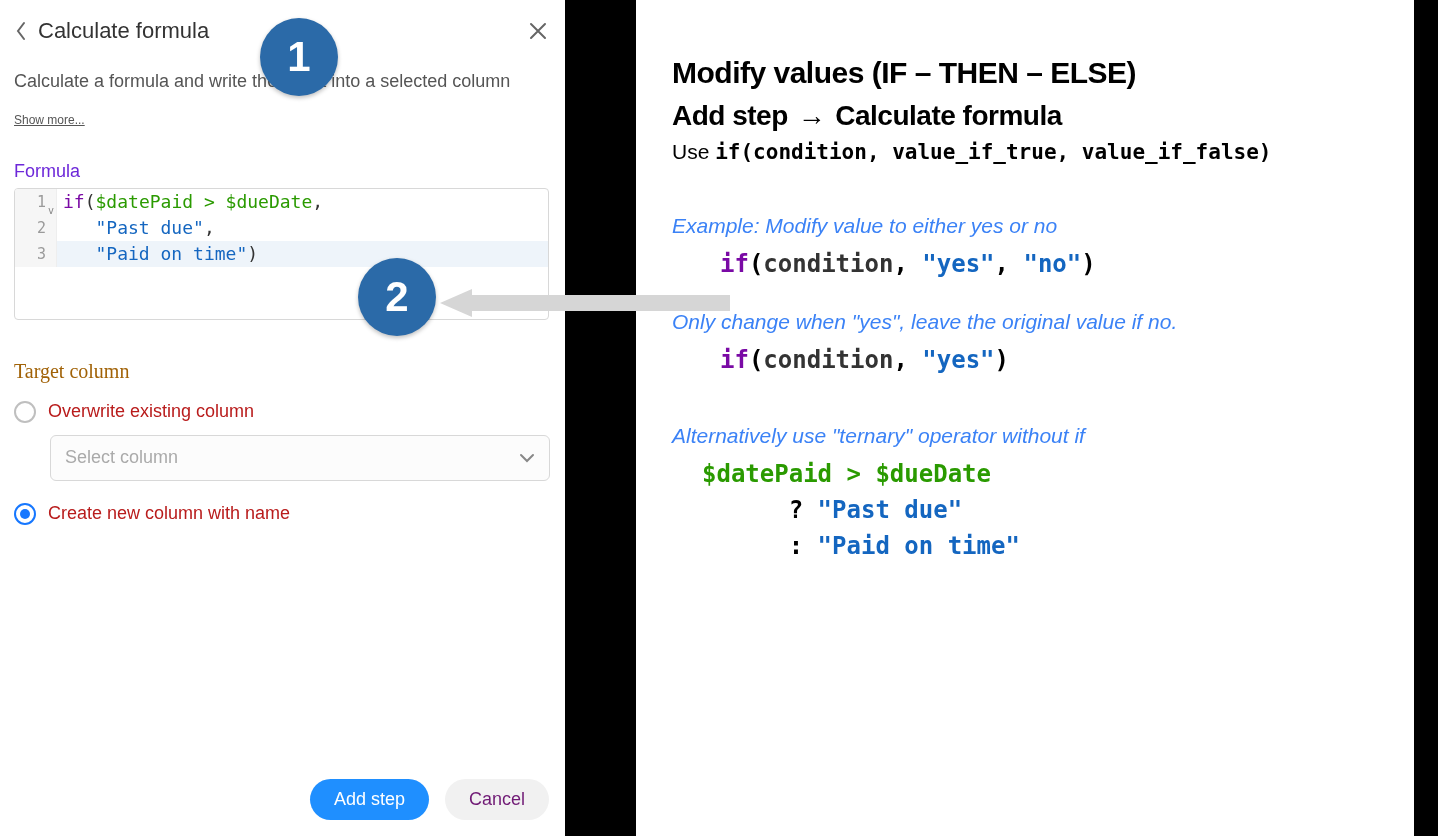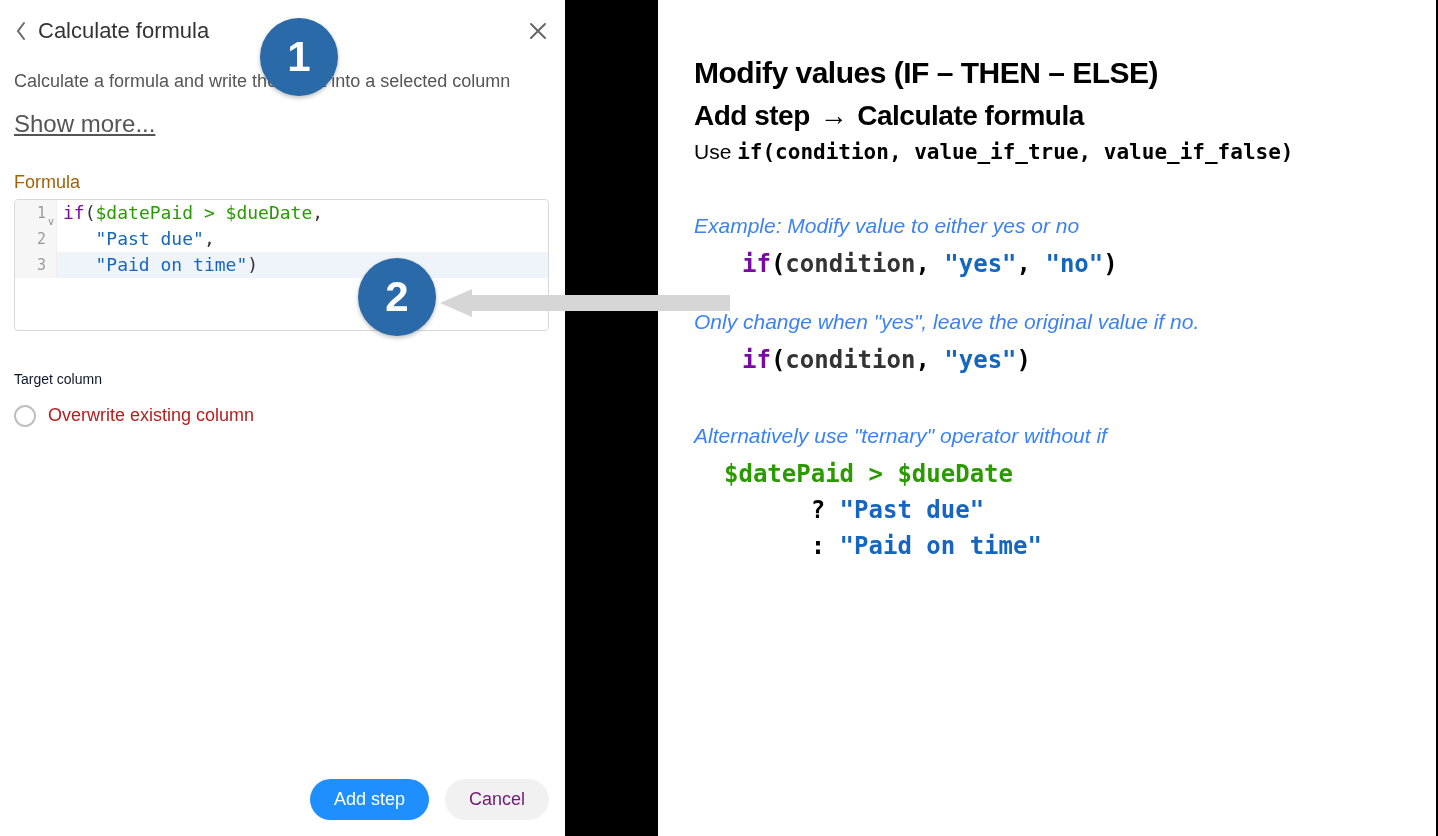--- a/index.html
+++ b/index.html
@@ -30,23 +30,23 @@
     width: 14px; height: 24px; display:flex; align-items:center; justify-content:center;
     color:#555; cursor:pointer;
   }
   .panel-title { font-size: 22px; font-weight: 500; color:#333; }
   .close-x {
     width: 22px; height: 22px; display:flex; align-items:center; justify-content:center;
     color:#555; cursor:pointer;
   }
 
   .panel-desc { font-size: 18px; color:#555; line-height: 1.55; margin-bottom: 14px; }
-  .show-more { font-size: 24px; color:#555; text-decoration: underline; cursor:pointer; display:inline-block; margin-bottom: 34px; }
-
-  .field-label { font-size: 18px; color:#a16207; margin-bottom: 6px; }
+  .show-more { font-size: 12px; color:#555; text-decoration: underline; cursor:pointer; display:inline-block; margin-bottom: 34px; }
+
+  .field-label { font-size: 18px; color:#6d28d9; margin-bottom: 6px; }
 
   .code-editor {
     border: 1px solid #d8d8d8;
     border-radius: 4px;
     width: 100%;
     height: 132px;
     font-family: "Consolas","Menlo",monospace;
     font-size: 18px;
     overflow: hidden;
     background:#fff;
@@ -67,21 +67,21 @@
     position:relative;
   }
   .gutter .fold { position:absolute; right:2px; bottom:-1px; font-size:10px; color:#888; }
   .code-text { padding-left: 6px; white-space: pre; }
   .tok-fn   { color:#7a0aa5; }
   .tok-var  { color:#2a9a00; }
   .tok-op   { color:#2a9a00; }
   .tok-str  { color:#1466c0; }
   .tok-pun  { color:#333; }
 
-  .section-label { font-size:14px; color:#0f172a; margin-bottom: 18px; }
+  .section-label { font-size:20px; color:#a16207; margin-bottom: 18px; font-family: Liberation Serif, serif; }
 
   .radio-row { display:flex; align-items:center; gap:12px; margin-bottom:12px; }
   .radio {
     width:22px; height:22px; border:2px solid #1677ff; border-radius:50%;
     display:flex; align-items:center; justify-content:center; cursor:pointer; flex-shrink:0;
   }
   .radio.unselected { border-color:#bfbfbf; }
   .radio .dot { width:10px; height:10px; border-radius:50%; background:#1677ff; }
   .radio-label { font-size:18px; color:#b91c1c; }
 
@@ -132,21 +132,21 @@
   .arrow-wrap {
     position:absolute;
     left: 440px; top: 286px;
     width: 290px; height: 34px;
     z-index:5;
   }
 
   
   .doc {
     position:absolute;
-    left: 658px; top: 0;
+    left: 636px; top: 0;
     width: 778px; height: 836px;
     background:#fff;
     padding: 56px 40px 20px 36px;
     color:#000;
   }
   .doc h1 { font-size:30px; font-weight:800; margin-bottom:10px; letter-spacing:-.5px; }
   .doc h2 { font-size:28px; font-weight:800; margin-bottom:8px; display:flex; align-items:center; gap:10px; letter-spacing:-.5px;}
   .doc .arrow-glyph { font-weight:400; }
   .doc .use-line { font-size:21px; margin-bottom: 50px; }
   .doc .use-line .mono { font-family:"Consolas","Menlo",monospace; font-weight:700; }
@@ -211,21 +211,35 @@
       <div class="code-text"><span>   </span><span class="tok-str">"Paid on time"</span><span class="tok-pun">)</span></div>
     </div>
   </div>
 
   <div class="section-label">Target column</div>
 
   <div class="radio-row">
     <span class="radio unselected"></span>
     <span class="radio-label">Overwrite existing column</span>
   </div>
-
+  <div class="select-box">
+    <span>Select column</span>
+    <span class="chev-down">
+      <svg width="16" height="10" viewBox="0 0 16 10">
+          <path d="M2 2 L8 8 L14 2" stroke="#888" stroke-width="2" fill="none" stroke-linecap="round"></path>
+        </svg>
+    </span>
+  </div>
+
+  <div class="radio-row">
+    <span class="radio">
+        <span class="dot"></span>
+      </span>
+    <span class="radio-label">Create new column with name</span>
+  </div>
 
   <div class="panel-footer">
     <button class="btn-primary">Add step</button>
     <button class="btn-secondary">Cancel</button>
   </div>
 </div>
 
 <div class="callout callout-1">1</div>
 <div class="callout callout-2">2</div>
 

